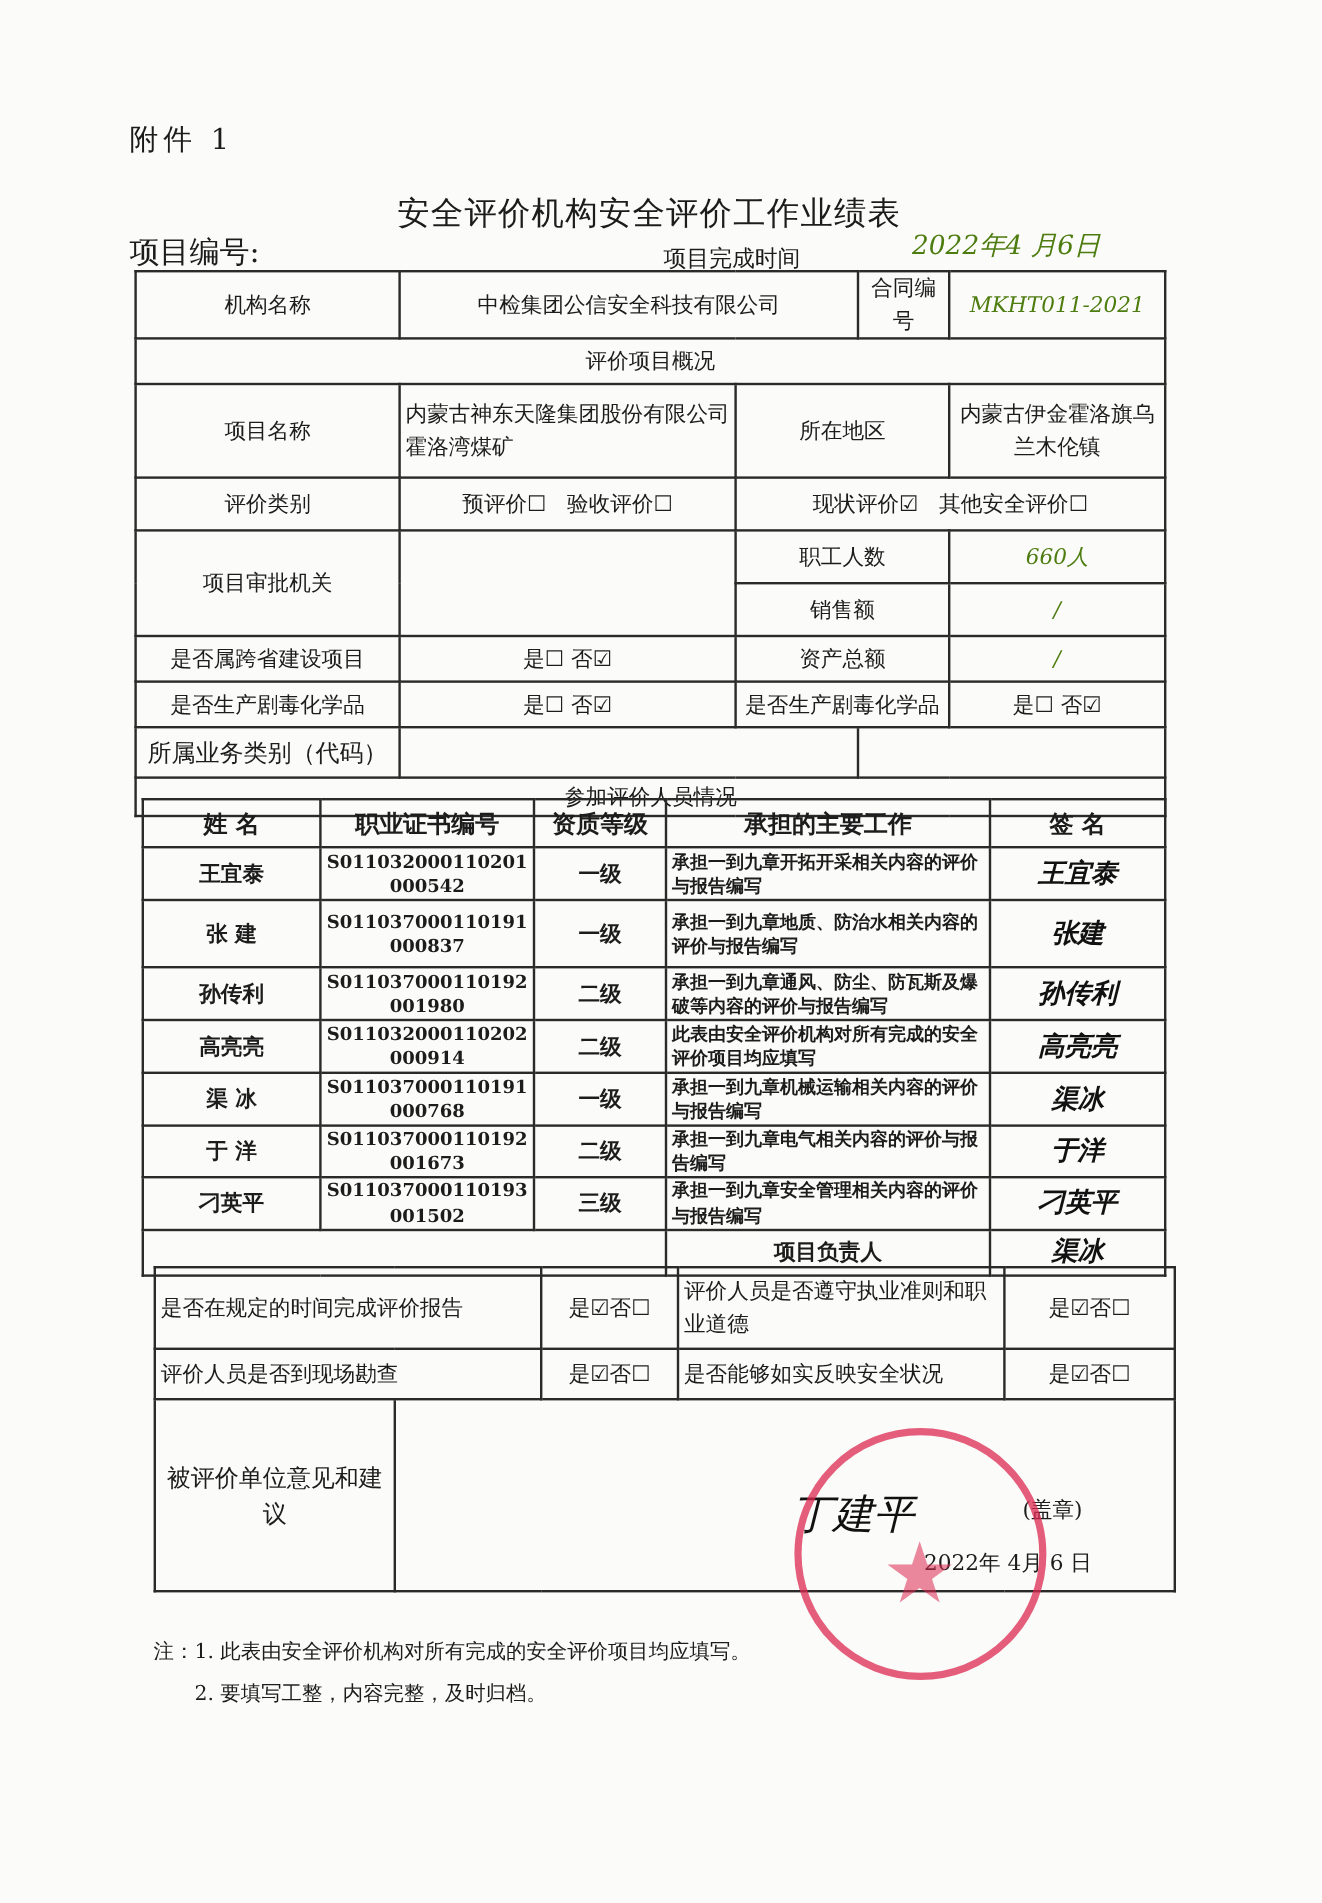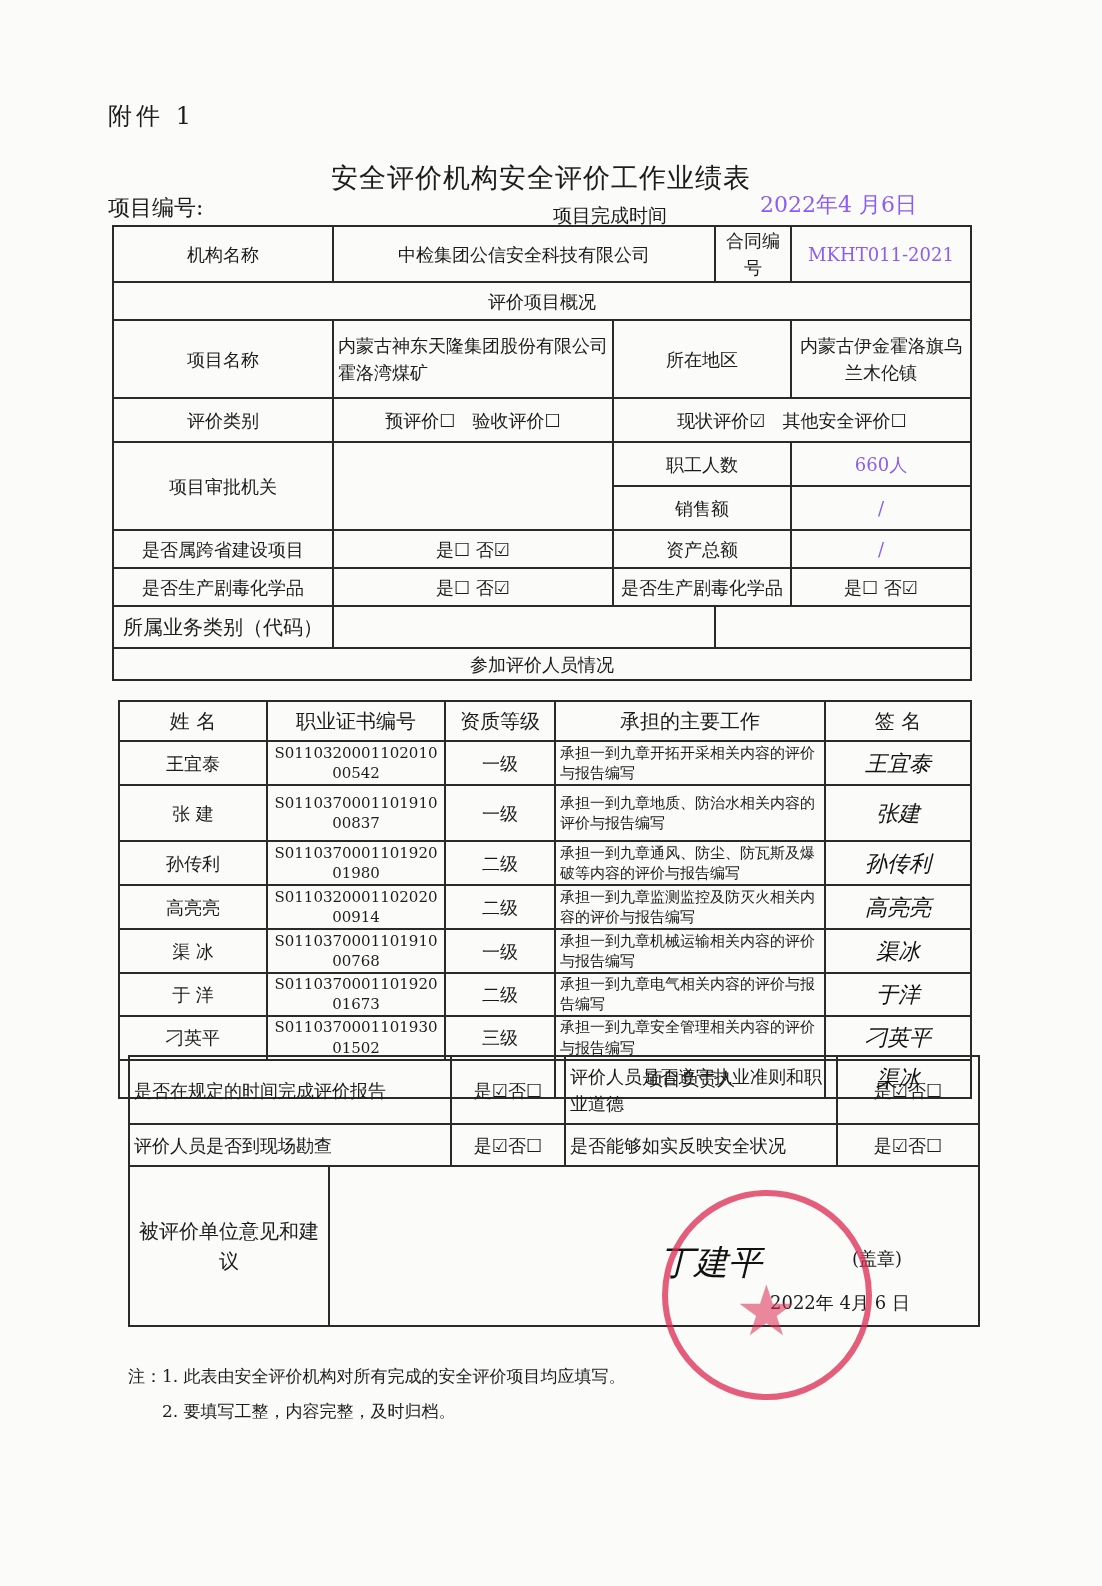--- a/index.html
+++ b/index.html
@@ -1,23 +1,23 @@
 <!DOCTYPE html>
 <html><head>
 <meta charset="utf-8">
 <style>
   html,body{margin:0;padding:0;}
   body{width:1102px;height:1586px;background:#fbfbf9;position:relative;overflow:hidden;
        font-family:"DejaVu Serif","Liberation Serif",serif;color:#1c1c1c;}
   .abs{position:absolute;}
   .annex{left:108px;top:100px;font-size:24px;letter-spacing:4px;}
   .title{left:0;width:1082px;top:160px;text-align:center;font-size:27px;letter-spacing:1px;}
-  .projno{left:108px;top:193px;font-size:22px;}
+  .projno{left:108px;top:193px;font-size:25px;}
   .donelbl{left:553px;top:203px;font-size:19px;text-align:right;}
-  .hand{font-family:"DejaVu Serif",serif;color:#8b5cf6;}
+  .hand{font-family:"DejaVu Serif",serif;font-style:italic;color:#4d7c0f;}
   .donedate{left:760px;top:190px;font-size:22px;}
   table{border-collapse:collapse;position:absolute;left:112px;width:858px;table-layout:fixed;padding-left:12px;}
   td{border:2px solid #2a2a2a;text-align:center;vertical-align:middle;font-size:18px;padding:0 4px;line-height:1.5;}
   td.small{font-size:15px;line-height:1.35;}
   td.left{text-align:left;}
   .sig{font-family:"DejaVu Serif",serif;font-style:italic;font-size:22px;color:#111;}
   .stamp{left:662px;top:1190px;width:210px;height:210px;border-radius:50%;
          border:6px solid rgba(220,40,80,0.75);box-sizing:border-box;}
   .stamp-star{left:735px;top:1270px;font-size:70px;color:rgba(220,40,80,0.55);}
   .notes{left:128px;font-size:17px;}
@@ -92,21 +92,21 @@
     <td style="font-size:20px">所属业务类别（代码）</td>
     <td colspan="2"></td>
     <td colspan="2"></td>
   </tr>
   <tr style="height:32px">
     <td colspan="5">参加评价人员情况</td>
   </tr>
 </tbody>
   </table>
 
-<table style="top:700px;left:118px;width:852px;">
+<table style="top:665px;left:118px;width:852px;font-weight:bold;">
   <colgroup>
     <col style="width:148px">
       <col style="width:178px">
       <col style="width:110px">
       <col style="width:270px">
       <col style="width:146px">
   </colgroup>
   <tbody>
       <tr style="height:40px">
     <td style="font-size:20px">姓 名</td>
@@ -133,21 +133,21 @@
     <td>孙传利</td>
     <td class="small" style="word-break:break-all">S011037000110192001980</td>
     <td>二级</td>
     <td class="small left">承担一到九章通风、防尘、防瓦斯及爆破等内容的评价与报告编写</td>
     <td class="sig">孙传利</td>
   </tr>
   <tr style="height:44px">
     <td>高亮亮</td>
     <td class="small" style="word-break:break-all">S011032000110202000914</td>
     <td>二级</td>
-    <td class="small left">承担一到九章监测监控及防灭火相关内容的评价与报告编写</td>
+    <td class="small left">此表由安全评价机构对所有完成的安全评价项目均应填写</td>
     <td class="sig">高亮亮</td>
   </tr>
   <tr style="height:44px">
     <td>渠 冰</td>
     <td class="small" style="word-break:break-all">S011037000110191000768</td>
     <td>一级</td>
     <td class="small left">承担一到九章机械运输相关内容的评价与报告编写</td>
     <td class="sig">渠冰</td>
   </tr>
   <tr style="height:28px">

